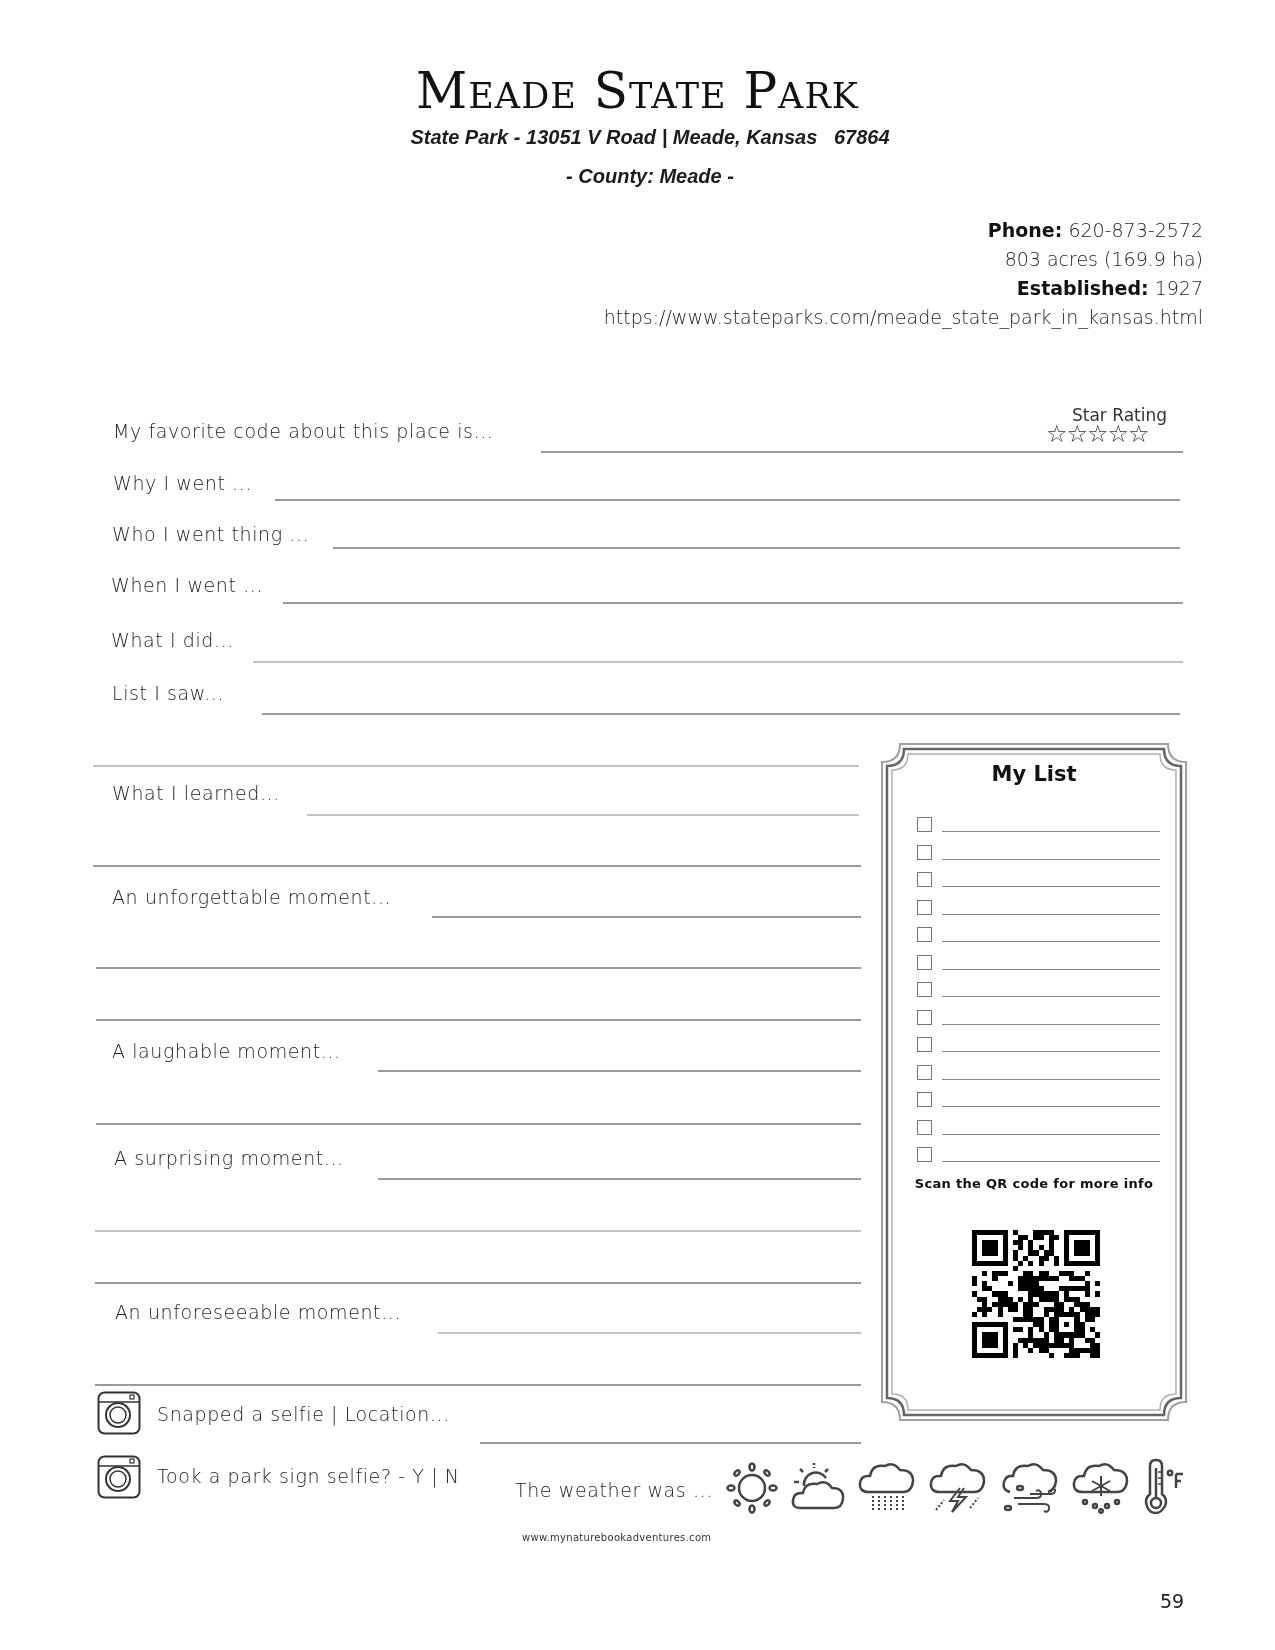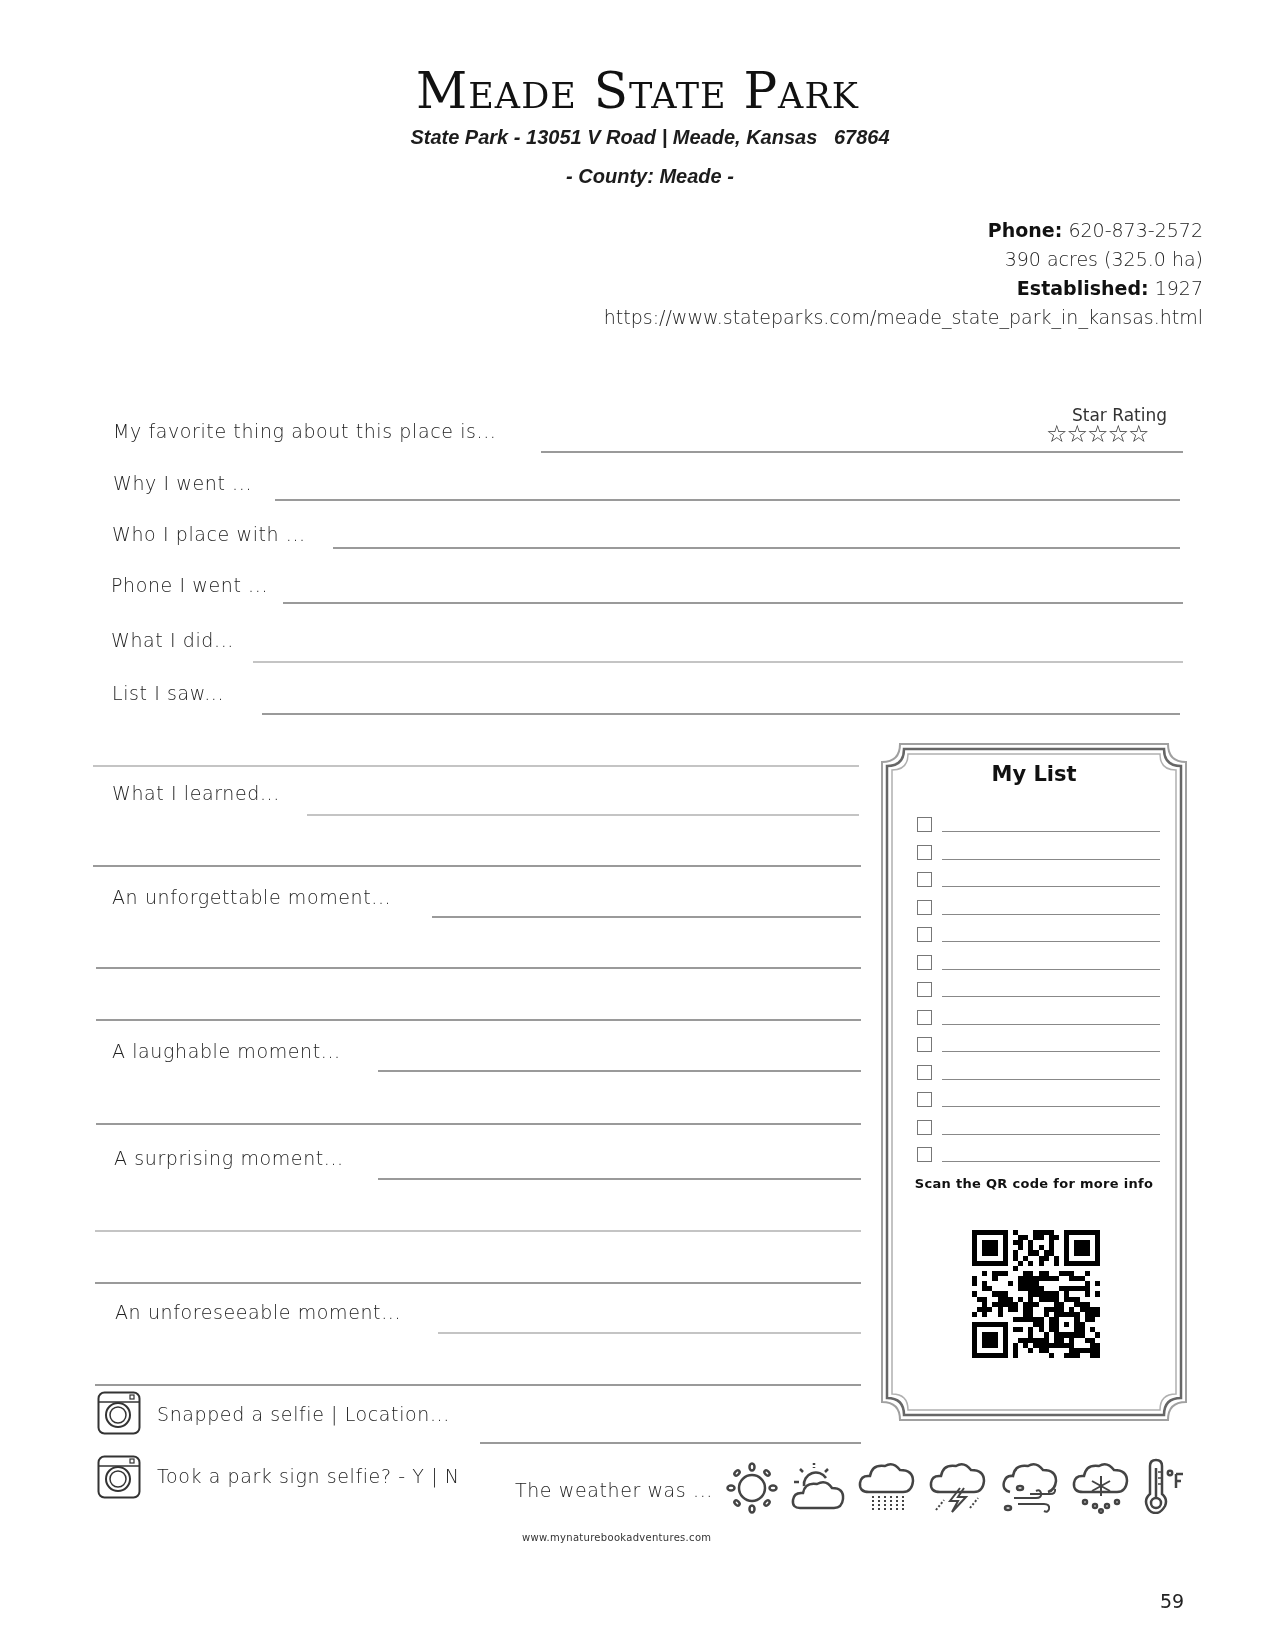--- a/index.html
+++ b/index.html
@@ -43,40 +43,40 @@
 <body>
 
 <div class="abs title">Meade State Park</div>
 <div class="abs subtitle" style="white-space:pre;">State Park - 13051 V Road | Meade, Kansas   67864</div>
 <div class="abs county">- County: Meade -</div>
 
 <div class="abs info" style="top:219px;">
   <b>Phone:</b>
   <span>620-873-2572</span>
 </div>
-<div class="abs info" style="top:248px;">390 acres (325.0 ha)</div>
+<div class="abs info" style="top:248px;">803 acres (169.9 ha)</div>
 <div class="abs info" style="top:277px;">
   <b>Established:</b>
   <span>1927</span>
 </div>
 <div class="abs info" style="top:306px;">https://www.stateparks.com/meade_state_park_in_kansas.html</div>
 
 <div class="abs star-label">Star Rating</div>
 <div class="abs stars">☆☆☆☆☆</div>
 
-<div class="abs field-label" style="left:113px; top:420px;">My favorite thing about this place is...</div>
+<div class="abs field-label" style="left:113px; top:420px;">My favorite code about this place is...</div>
 <div class="abs rule" style="left:541px; top:451px; width:642px;"></div>
 
 <div class="abs field-label" style="left:113px; top:472px;">Why I went ...</div>
 <div class="abs rule" style="left:275px; top:499px; width:905px;"></div>
 
-<div class="abs field-label" style="left:112px; top:523px;">Who I place with ...</div>
+<div class="abs field-label" style="left:112px; top:523px;">Who I went thing ...</div>
 <div class="abs rule" style="left:333px; top:547px; width:847px;"></div>
 
-<div class="abs field-label" style="left:111px; top:574px;">Phone I went ...</div>
+<div class="abs field-label" style="left:111px; top:574px;">When I went ...</div>
 <div class="abs rule" style="left:283px; top:602px; width:900px;"></div>
 
 <div class="abs field-label" style="left:111px; top:629px;">What I did...</div>
 <div class="abs rule light" style="left:253px; top:661px; width:930px;"></div>
 
 <div class="abs field-label" style="left:112px; top:682px;">List I saw...</div>
 <div class="abs rule" style="left:262px; top:713px; width:918px;"></div>
 
 <div class="abs rule light" style="left:93px; top:765px; width:766px;"></div>
 

